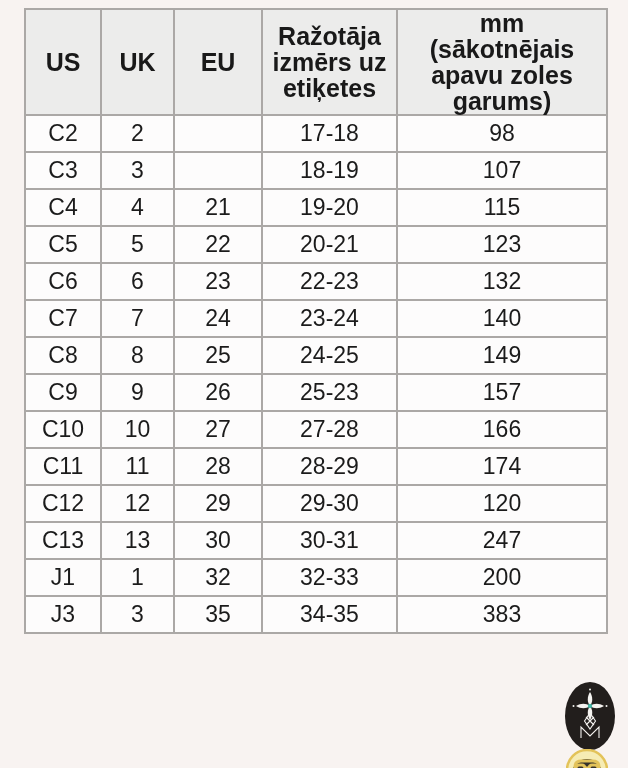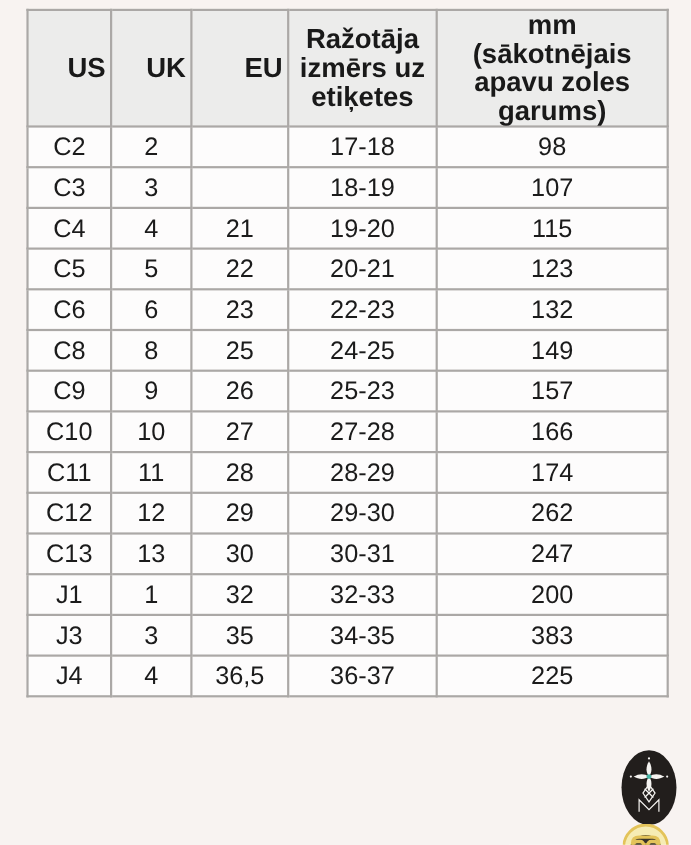--- a/index.html
+++ b/index.html
@@ -38,21 +38,20 @@
     height: 83px;
     font-weight: bold;
     font-size: 25px;
     line-height: 26px;
     padding: 0 18px;
     color: #191919;
   }
   table.size-table thead th.short {
     font-size: 25px;
     padding: 0 4px;
-    text-align: right;
   }
   table.size-table thead th.mid {
     padding: 0 9px;
   }
   table.size-table tbody td {
     height: 35px;
     font-size: 23px;
     font-weight: 400;
     padding: 0;
     background: #fdfcfc;
@@ -123,20 +122,27 @@
           <td>123</td>
         </tr>
         <tr>
           <td>C6</td>
           <td>6</td>
           <td>23</td>
           <td>22-23</td>
           <td>132</td>
         </tr>
         <tr>
+          <td>C7</td>
+          <td>7</td>
+          <td>24</td>
+          <td>23-24</td>
+          <td>140</td>
+        </tr>
+        <tr>
           <td>C8</td>
           <td>8</td>
           <td>25</td>
           <td>24-25</td>
           <td>149</td>
         </tr>
         <tr>
           <td>C9</td>
           <td>9</td>
           <td>26</td>
@@ -155,21 +161,21 @@
           <td>11</td>
           <td>28</td>
           <td>28-29</td>
           <td>174</td>
         </tr>
         <tr>
           <td>C12</td>
           <td>12</td>
           <td>29</td>
           <td>29-30</td>
-          <td>262</td>
+          <td>120</td>
         </tr>
         <tr>
           <td>C13</td>
           <td>13</td>
           <td>30</td>
           <td>30-31</td>
           <td>247</td>
         </tr>
         <tr>
           <td>J1</td>
@@ -177,27 +183,20 @@
           <td>32</td>
           <td>32-33</td>
           <td>200</td>
         </tr>
         <tr>
           <td>J3</td>
           <td>3</td>
           <td>35</td>
           <td>34-35</td>
           <td>383</td>
-        </tr>
-        <tr>
-          <td>J4</td>
-          <td>4</td>
-          <td>36,5</td>
-          <td>36-37</td>
-          <td>225</td>
         </tr>
       </tbody>
   </table>
 </div>
 
 <div class="watermark-badge">
   <svg width="56" height="75" viewBox="0 0 56 75">
     <ellipse cx="27" cy="36" rx="25" ry="34" fill="#221e1c"></ellipse>
     <g stroke="none" fill="#f5f3f0">
       <path d="M27 12 C30 17 30 22 27 26 C24 22 24 17 27 12 Z"></path>

